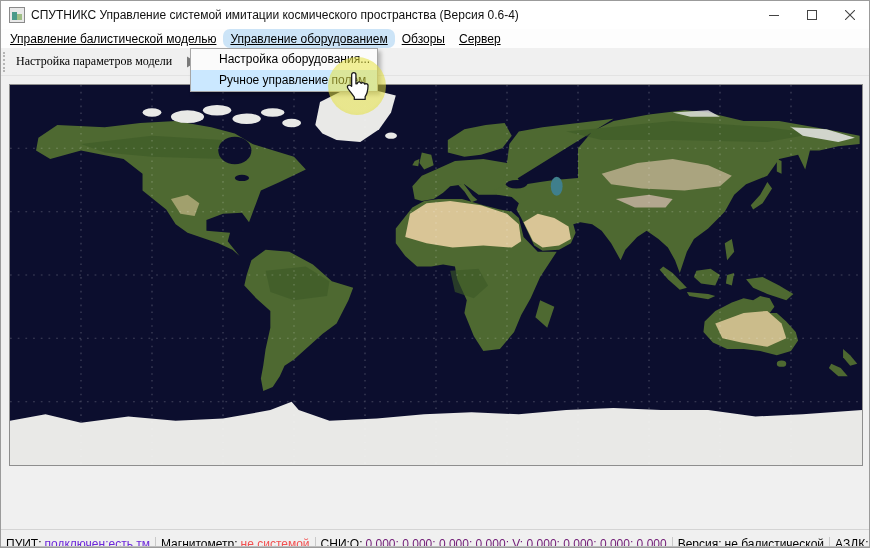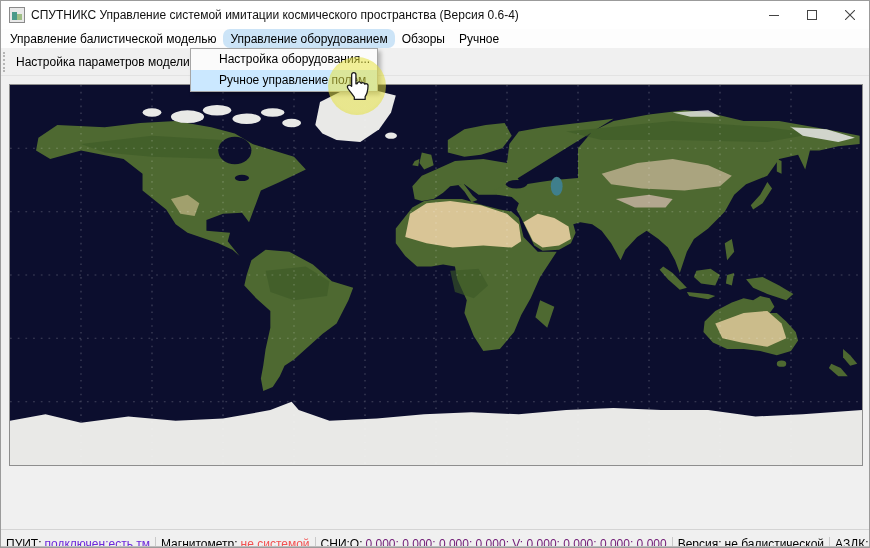--- a/index.html
+++ b/index.html
@@ -10,27 +10,27 @@
   }
   
   .titlebar { position:absolute; left:0; top:0; width:100%; height:28px; background:#ffffff; display:flex; align-items:center; }
   .app-icon { width:16px; height:16px; margin:0 6px 0 8px; border:1px solid #8a8a8a; background:#e9e9e9; position:relative; }
   .app-icon .b1 { position:absolute; left:2px; bottom:2px; width:5px; height:8px; background:#4a9a8a; }
   .app-icon .b2 { position:absolute; right:2px; bottom:2px; width:5px; height:6px; background:#9fbf86; }
   .title-text { flex:1; font-size:12px; color:#101010; white-space:nowrap; overflow:hidden; }
   .win-btn { width:38px; height:28px; display:flex; align-items:center; justify-content:center; }
   .win-btn svg { display:block; }
   
-  .menubar { position:absolute; left:0; top:28px; width:100%; height:19px; background:#fdfdfd; display:flex; align-items:stretch; padding-left:2px; }
+  .menubar { position:absolute; left:0; top:28px; width:100%; height:19px; background:#fdfdfd; display:flex; align-items:stretch; padding-left:2px;text-decoration:underline; }
   .menu-item { display:flex; align-items:center; padding:0 7px; white-space:nowrap; color:#000; }
   .menu-item.active { background:#cce4f7;border-radius:7px; }
   
   .toolbar { position:absolute; left:0; top:47px; width:100%; height:28px; background:#f0f0f0; border-bottom:1px solid #e3e3e3; display:flex; align-items:center; }
   .toolbar-grip { width:5px; height:20px; margin-left:2px; border-left:2px dotted #b5b5b5; }
-  .toolbar-label { padding:0 10px 0 8px; white-space:nowrap; }
+  .toolbar-label { padding:0 10px 0 8px; white-space:nowrap;font-family:Liberation Serif, serif; }
   .tb-icon { width:18px; height:18px; display:flex; align-items:center; justify-content:center; margin-right:6px; }
   
   .map-panel { position:absolute; left:8px; top:83px; width:854px; height:382px; border:1px solid #8e8e8e; background:#0c0e2e; }
   .map-panel svg { display:block; width:100%; height:100%; }
   
   .dropdown { position:absolute; left:189px; top:47px; width:188px; background:#fbfbfb; border:1px solid #a6a6a6; box-shadow:3px 3px 4px rgba(0,0,0,0.25); z-index:5; }
   .dd-item { height:21px; line-height:21px; padding-left:28px; white-space:nowrap; color:#000; }
   .dd-item.highlight { background:#cbe8ff; }
   
   .click-circle { position:absolute; left:327px; top:56px; width:58px; height:58px; border-radius:50%;
@@ -74,21 +74,21 @@
       <svg width="10" height="10" viewBox="0 0 10 10">
           <path d="M0 0 L10 10 M10 0 L0 10" stroke="#444" stroke-width="1.1"></path>
         </svg>
     </div>
   </div>
 
   <div class="menubar">
     <div class="menu-item">Управление балистической моделью</div>
     <div class="menu-item active">Управление оборудованием</div>
     <div class="menu-item">Обзоры</div>
-    <div class="menu-item">Ручное</div>
+    <div class="menu-item">Сервер</div>
   </div>
 
   <div class="toolbar">
     <div class="toolbar-grip"></div>
     <div class="toolbar-label">Настройка параметров модели</div>
     <div class="tb-icon">
       <svg width="14" height="14" viewBox="0 0 14 14">
           <path d="M3 1.5 L12 7 L3 12.5 Z" fill="#7a7a7a"></path>
         </svg>
     </div>

